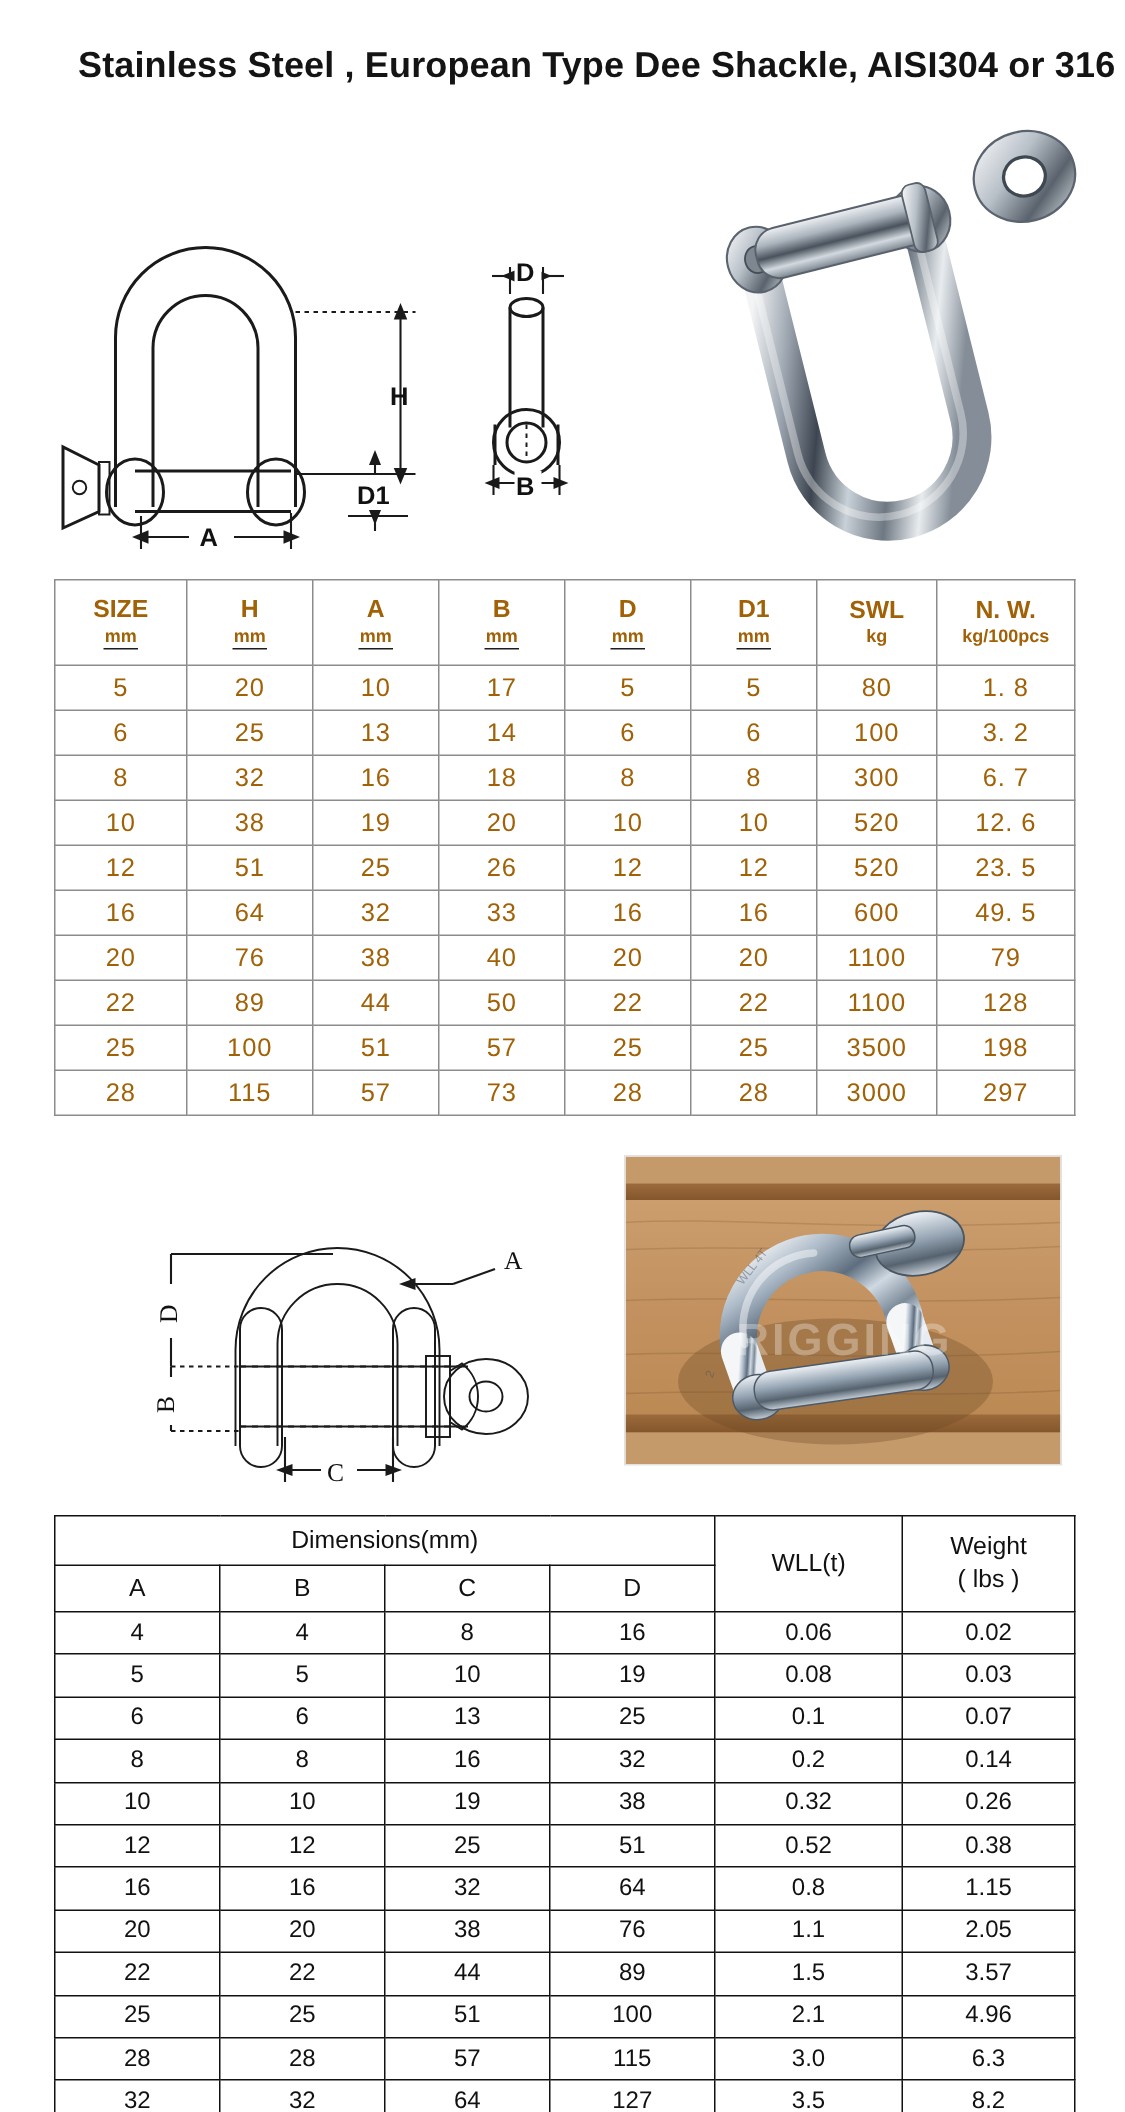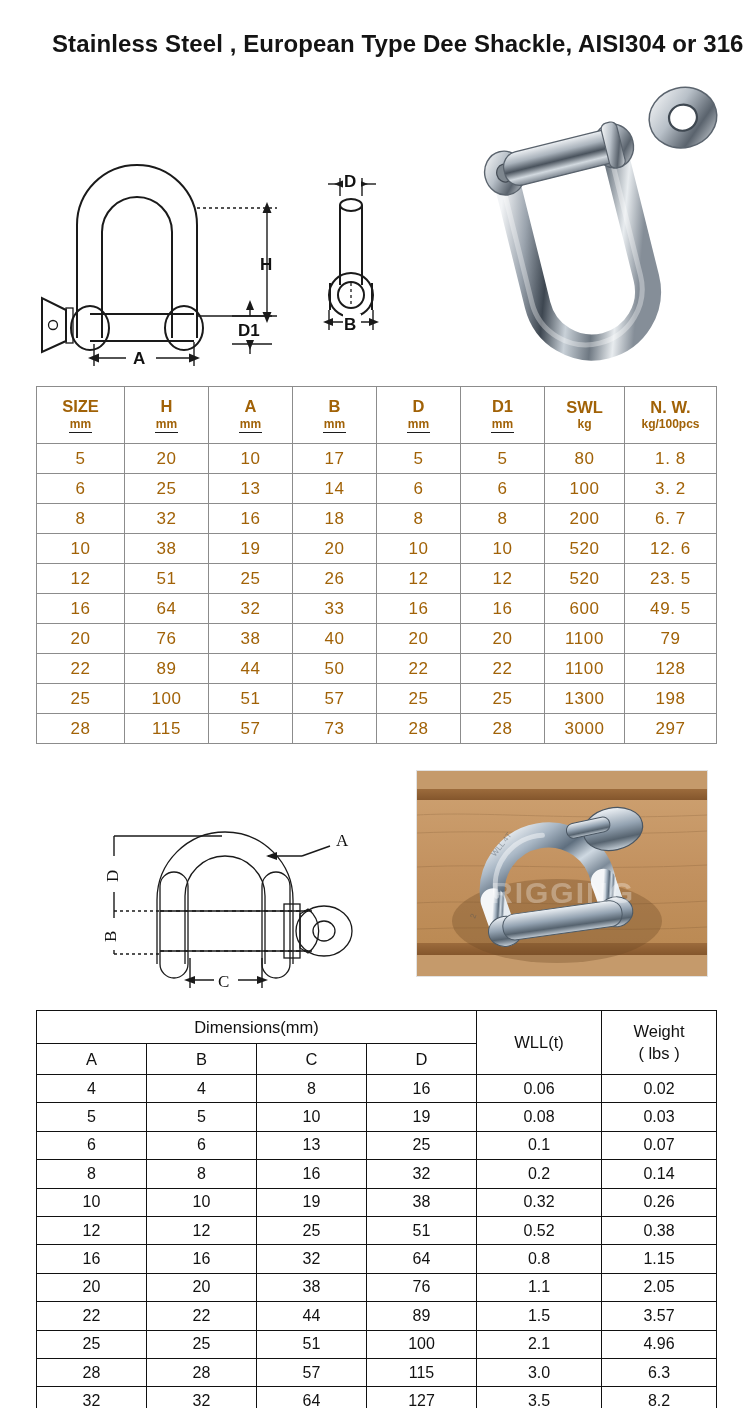--- a/index.html
+++ b/index.html
@@ -331,21 +331,21 @@
           <td>100</td>
           <td>3. 2</td>
         </tr>
         <tr>
           <td>8</td>
           <td>32</td>
           <td>16</td>
           <td>18</td>
           <td>8</td>
           <td>8</td>
-          <td>200</td>
+          <td>300</td>
           <td>6. 7</td>
         </tr>
         <tr>
           <td>10</td>
           <td>38</td>
           <td>19</td>
           <td>20</td>
           <td>10</td>
           <td>10</td>
           <td>520</td>
@@ -391,21 +391,21 @@
           <td>1100</td>
           <td>128</td>
         </tr>
         <tr>
           <td>25</td>
           <td>100</td>
           <td>51</td>
           <td>57</td>
           <td>25</td>
           <td>25</td>
-          <td>1300</td>
+          <td>3500</td>
           <td>198</td>
         </tr>
         <tr>
           <td>28</td>
           <td>115</td>
           <td>57</td>
           <td>73</td>
           <td>28</td>
           <td>28</td>
           <td>3000</td>

